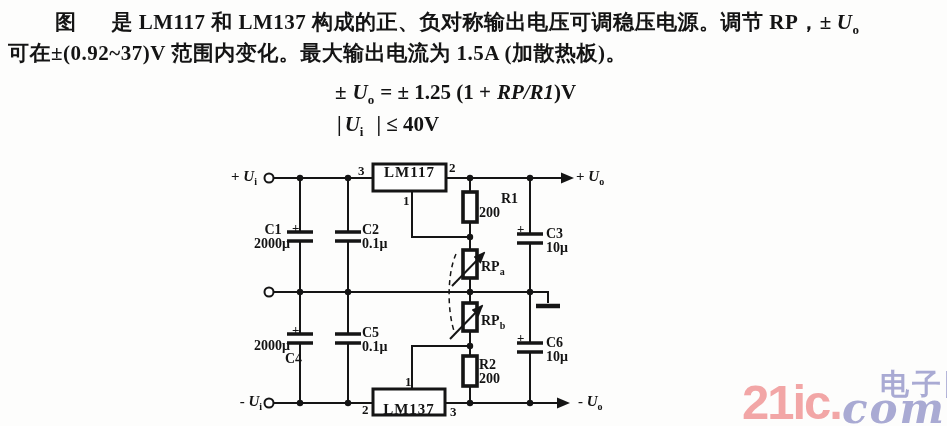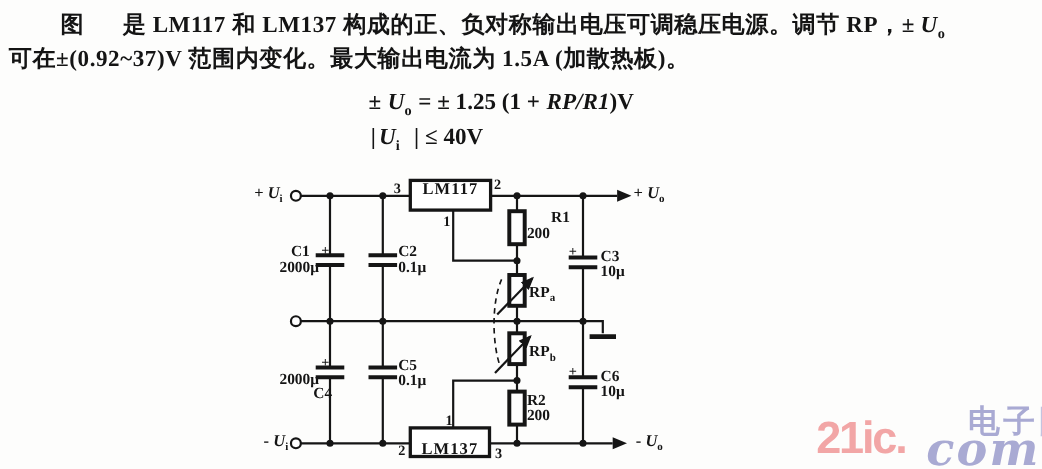--- a/index.html
+++ b/index.html
@@ -19,21 +19,21 @@
   .pin{position:absolute;font-size:13px;font-weight:700;line-height:1;}
   .plus{position:absolute;font-size:13px;font-weight:700;line-height:1;}
   .term{position:absolute;font-size:15px;font-weight:600;line-height:1;white-space:nowrap;}
   .term sub{font-size:10px;}
   .ic-label{position:absolute;display:flex;align-items:center;justify-content:center;
     font-size:15px;font-weight:700;letter-spacing:1px;}
   .potlbl sub{font-size:10px;}
   svg.cw{position:absolute;left:0;top:0;}
   .wm{position:absolute;line-height:1;white-space:nowrap;}
   .wm-brand{left:742px;top:378px;font-family:"Liberation Sans","DejaVu Sans",sans-serif;
-    font-weight:700;font-size:41px;letter-spacing:-2px;color:#f2a6a6;}
+    font-weight:700;font-size:49px;letter-spacing:-2px;color:#f2a6a6;}
   .wm-cn{left:880px;top:370px;font-weight:700;font-size:29px;letter-spacing:3px;color:#a9aad3;}
   .wm-tld{left:842px;top:388px;font-style:italic;font-weight:700;font-size:42px;
     letter-spacing:2px;color:#a9aad3;font-family:"DejaVu Serif",serif;}
 </style>
 </head>
 <body>
 
 <div class="txt cjk" style="left:55px;top:8px;">
   <span>图</span><span class="fig-gap">是 LM117 和 LM137 构成的正、负对称输出电压可调稳压电源。调节 RP，±</span><span class="v" style="margin-left:5px;">U</span><sub>o</sub>
 </div>

